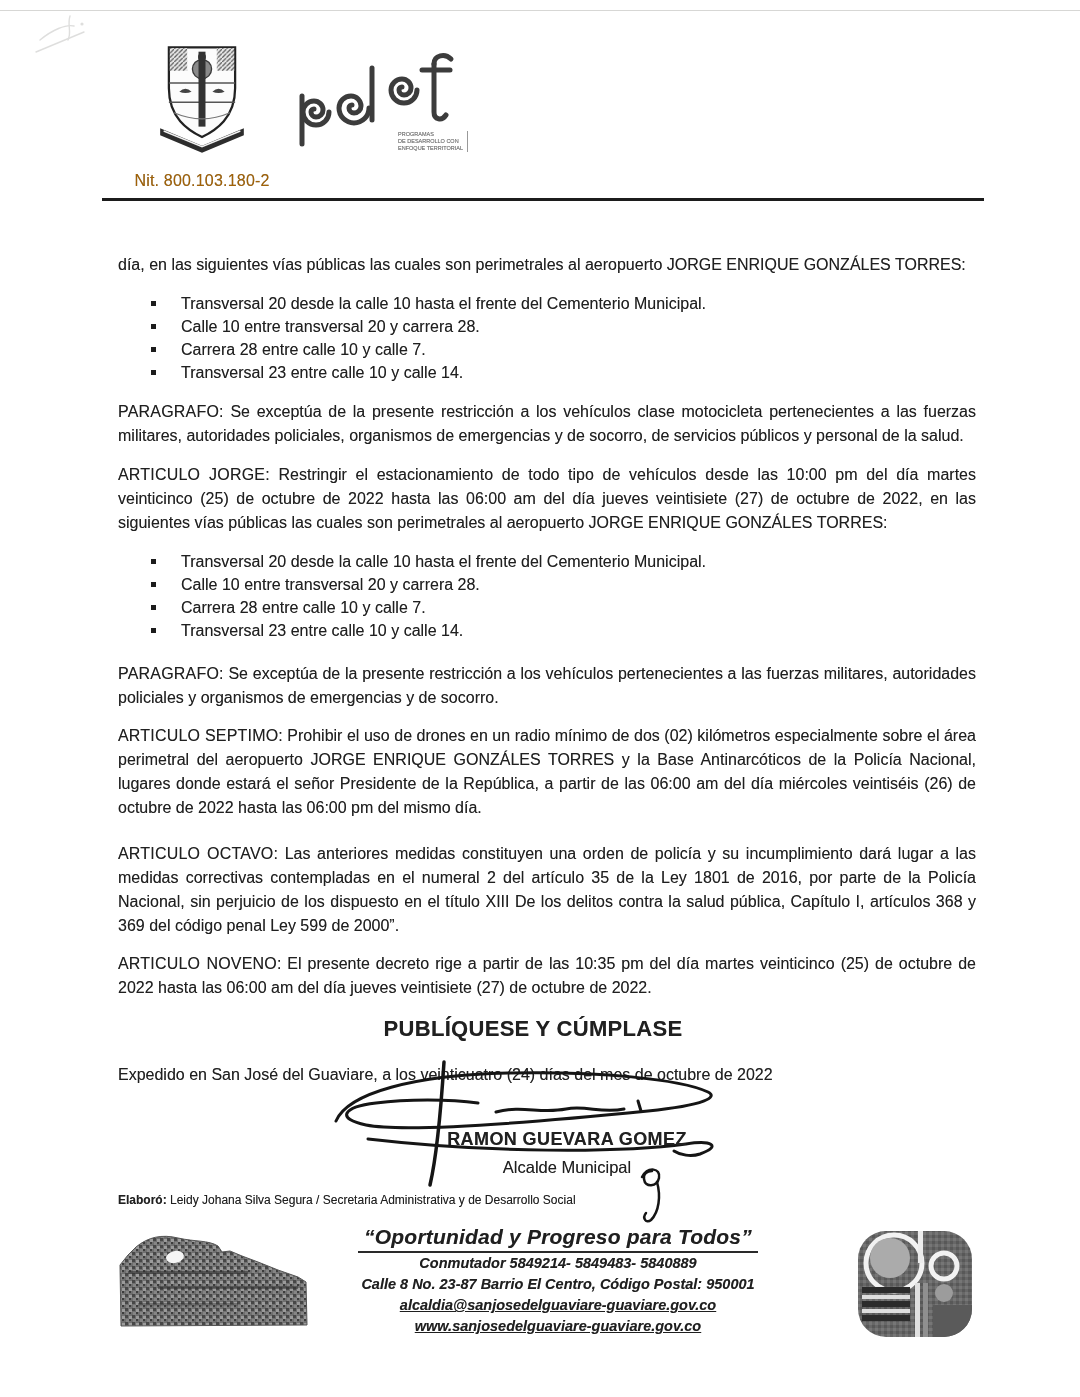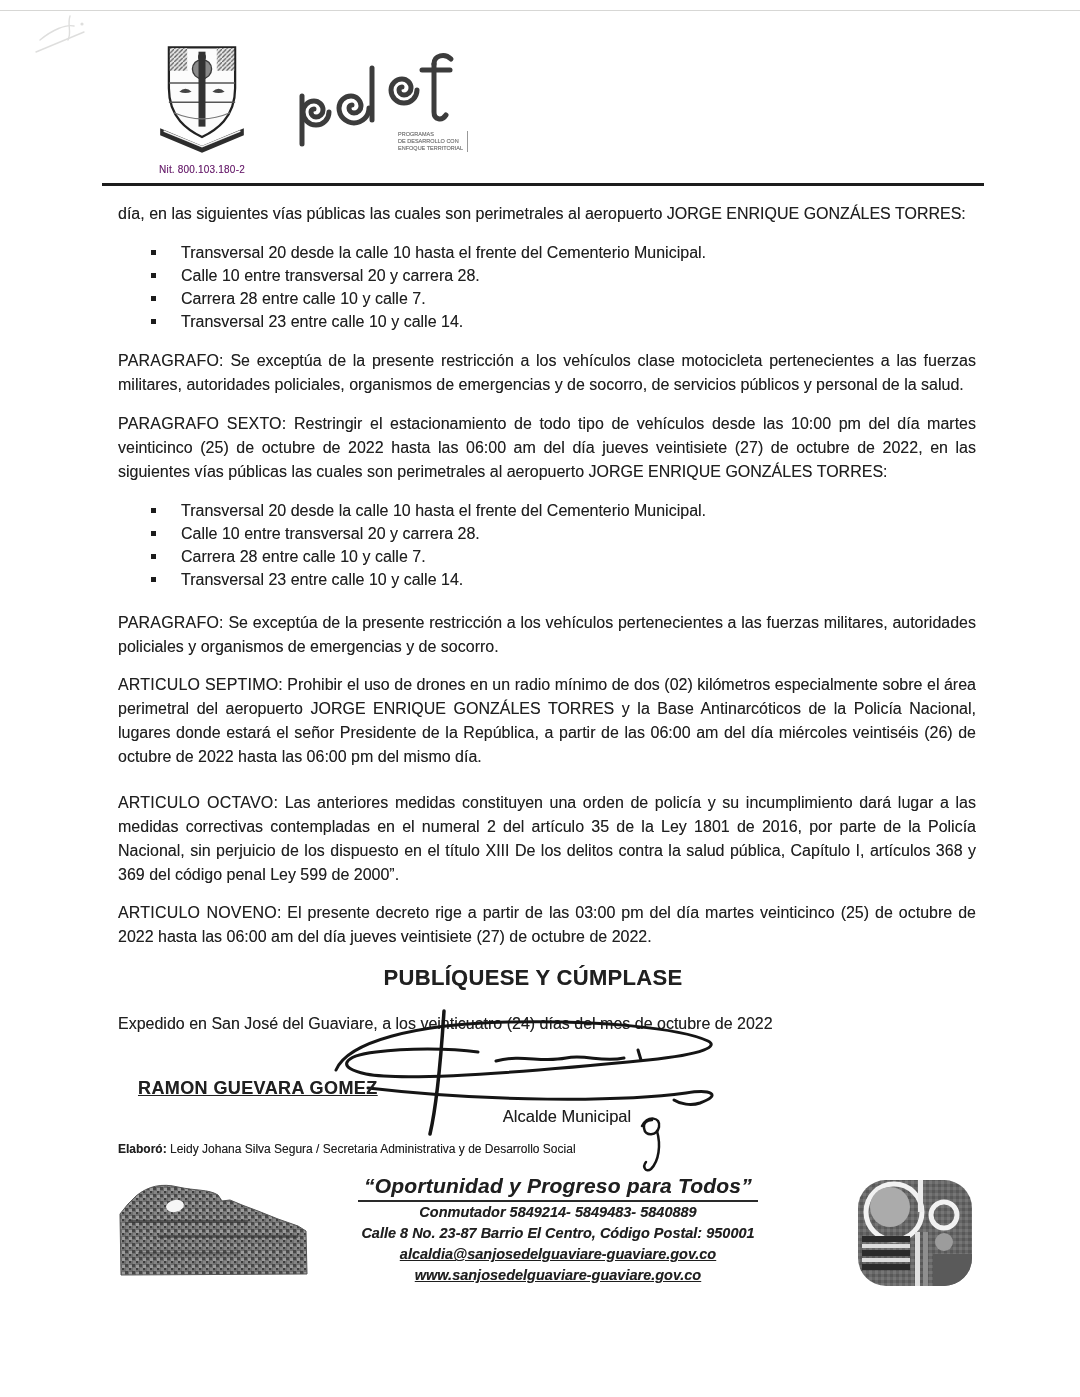--- a/index.html
+++ b/index.html
@@ -13,41 +13,41 @@
     padding:36px 104px 0 118px;
     font-family:"Liberation Sans","DejaVu Sans",sans-serif;
     color:#202020;
     text-shadow:0 0 .5px rgba(40,40,40,.45);
   }
   .scan-topline{position:absolute;top:10px;left:0;right:0;height:1px;background:#d7d7d5;}
   .pencil-mark{position:absolute;top:6px;left:26px;opacity:.45;}
   
   .header{display:flex;align-items:flex-start;min-height:136px;}
   .crest-wrap{width:168px;flex:0 0 auto;text-align:center;}
-  .nit{font-size:10px;color:#701a75;margin-top:2px;letter-spacing:.2px;}
+  .nit{font-size:16px;color:#a16207;margin-top:10px;letter-spacing:.2px;}
   .header-center{flex:1;text-align:center;padding-top:24px;padding-right:46px;
     font-weight:bold;font-style:italic;font-size:18px;line-height:27px;color:#1b1b1b;}
   .pdet-wrap{width:188px;flex:0 0 auto;padding-top:14px;position:relative;}
   .pdet-caption{position:absolute;right:6px;bottom:2px;font-size:5.5px;line-height:7px;
     color:#777;text-align:left;white-space:pre-line;border-right:1px solid #999;padding-right:4px;}
   .rule{height:3px;background:#1c1c1c;margin:8px -8px 0 -16px;}
   
-  .doc-body{padding-top:16px;font-size:16px;line-height:24px;}
+  .doc-body{padding-top:16px;font-size:16px;line-height:24px;margin-top:36px;}
   .para{margin:0;text-align:justify;}
   .lead{font-weight:normal;letter-spacing:.2px;}
   ul.vias{list-style:none;margin:15px 0 0 0;padding:0;}
   ul.vias li{position:relative;padding-left:63px;line-height:23px;}
   ul.vias li::before{content:'';position:absolute;left:33px;top:9px;width:5px;height:5px;background:#1c1c1c;}
   .mt15{margin-top:15px}.mt16{margin-top:16px}.mt18{margin-top:18px}
   .mt20{margin-top:20px}.mt14{margin-top:14px}.mt22{margin-top:22px}.mt21{margin-top:21px}
   .publish{margin-top:17px;text-align:center;font-weight:bold;font-size:22px;letter-spacing:.3px;transform:translateX(-14px);}
   
   .sig-area{position:relative;}
   .sig-svg{position:absolute;left:200px;top:-4px;pointer-events:none;}
-  .sig-name{margin-top:40px;text-align:left;font-weight:bold;font-size:18px;letter-spacing:.4px;transform:translateX(20px);text-decoration:underline;}
+  .sig-name{margin-top:40px;text-align:center;font-weight:bold;font-size:18px;letter-spacing:.4px;transform:translateX(20px);}
   .sig-title{margin-top:4px;text-align:center;font-size:16.5px;transform:translateX(20px);}
   .elaboro{margin-top:9px;font-size:12px;}
   .elaboro b{font-weight:bold;}
   
   .footer{display:flex;align-items:flex-start;margin-top:13px;}
   .rock-wrap{flex:0 0 auto;width:196px;padding-top:6px;}
   .footer-center{flex:1;text-align:center;transform:translateX(-26px);font-style:italic;font-weight:bold;color:#1f1f1f;}
   .slogan{display:inline-block;font-size:21px;border-bottom:2.5px solid #2a2a2a;padding:0 6px 2px 6px;letter-spacing:.2px;}
   .f-line{font-size:14.5px;line-height:21px;}
   .f-link{text-decoration:underline;}
@@ -142,36 +142,36 @@
 
     <ul class="vias">
       <li><span>Transversal 20 desde la calle 10 hasta el frente del Cementerio Municipal.</span></li>
       <li><span>Calle 10 entre transversal 20 y carrera 28.</span></li>
       <li><span>Carrera 28 entre calle 10 y calle 7.</span></li>
       <li><span>Transversal 23 entre calle 10 y calle 14.</span></li>
     </ul>
 
     <p class="para mt16"><span class="lead">PARAGRAFO:</span><span> Se exceptúa de la presente restricción a los vehículos clase motocicleta pertenecientes a las fuerzas militares, autoridades policiales, organismos de emergencias y de socorro, de servicios públicos y personal de la salud.</span></p>
 
-    <p class="para mt15"><span class="lead">PARAGRAFO SEXTO:</span><span> Restringir el estacionamiento de todo tipo de vehículos desde las 10:00 pm del día martes veinticinco (25) de octubre de 2022 hasta las 06:00 am del día jueves veintisiete (27) de octubre de 2022, en las siguientes vías públicas las cuales son perimetrales al aeropuerto JORGE ENRIQUE GONZÁLES TORRES:</span></p>
+    <p class="para mt15"><span class="lead">ARTICULO JORGE:</span><span> Restringir el estacionamiento de todo tipo de vehículos desde las 10:00 pm del día martes veinticinco (25) de octubre de 2022 hasta las 06:00 am del día jueves veintisiete (27) de octubre de 2022, en las siguientes vías públicas las cuales son perimetrales al aeropuerto JORGE ENRIQUE GONZÁLES TORRES:</span></p>
 
     <ul class="vias mt18">
       <li><span>Transversal 20 desde la calle 10 hasta el frente del Cementerio Municipal.</span></li>
       <li><span>Calle 10 entre transversal 20 y carrera 28.</span></li>
       <li><span>Carrera 28 entre calle 10 y calle 7.</span></li>
       <li><span>Transversal 23 entre calle 10 y calle 14.</span></li>
     </ul>
 
     <p class="para mt20"><span class="lead">PARAGRAFO:</span><span> Se exceptúa de la presente restricción a los vehículos pertenecientes a las fuerzas militares, autoridades policiales y organismos de emergencias y de socorro.</span></p>
 
     <p class="para mt14"><span class="lead">ARTICULO SEPTIMO</span><span>: Prohibir el uso de drones en un radio mínimo de dos (02) kilómetros especialmente sobre el área perimetral del aeropuerto JORGE ENRIQUE GONZÁLES TORRES y la Base Antinarcóticos de la Policía Nacional, lugares donde estará el señor Presidente de la República, a partir de las 06:00 am del día miércoles veintiséis (26) de octubre de 2022 hasta las 06:00 pm del mismo día.</span></p>
 
     <p class="para mt22"><span class="lead">ARTICULO OCTAVO:</span><span> Las anteriores medidas constituyen una orden de policía y su incumplimiento dará lugar a las medidas correctivas contempladas en el numeral 2 del artículo 35 de la Ley 1801 de 2016, por parte de la Policía Nacional, sin perjuicio de los dispuesto en el título XIII De los delitos contra la salud pública, Capítulo I, artículos 368 y 369 del código penal Ley 599 de 2000”.</span></p>
 
-    <p class="para mt14"><span class="lead">ARTICULO NOVENO</span><span>: El presente decreto rige a partir de las 03:00 pm del día martes veinticinco (25) de octubre de 2022 hasta las 06:00 am del día jueves veintisiete (27) de octubre de 2022.</span></p>
+    <p class="para mt14"><span class="lead">ARTICULO NOVENO</span><span>: El presente decreto rige a partir de las 10:35 pm del día martes veinticinco (25) de octubre de 2022 hasta las 06:00 am del día jueves veintisiete (27) de octubre de 2022.</span></p>
 
     <p class="publish">PUBLÍQUESE Y CÚMPLASE</p>
 
     <div class="sig-area">
       <p class="para mt21"><span>Expedido en San José del Guaviare, a los veinticuatro (24) días del mes de octubre de 2022</span></p>
 
       <svg class="sig-svg" width="430" height="180" viewBox="0 0 430 180">
         <g fill="none" stroke="#151515" stroke-linecap="round">
 
           <path stroke-width="3" d="M18,62 C30,34 96,16 190,14 C280,12 362,20 390,33 C400,38 388,46 330,52 C230,62 90,74 48,66 C18,60 24,48 58,44 C88,40 132,40 160,44"></path>

